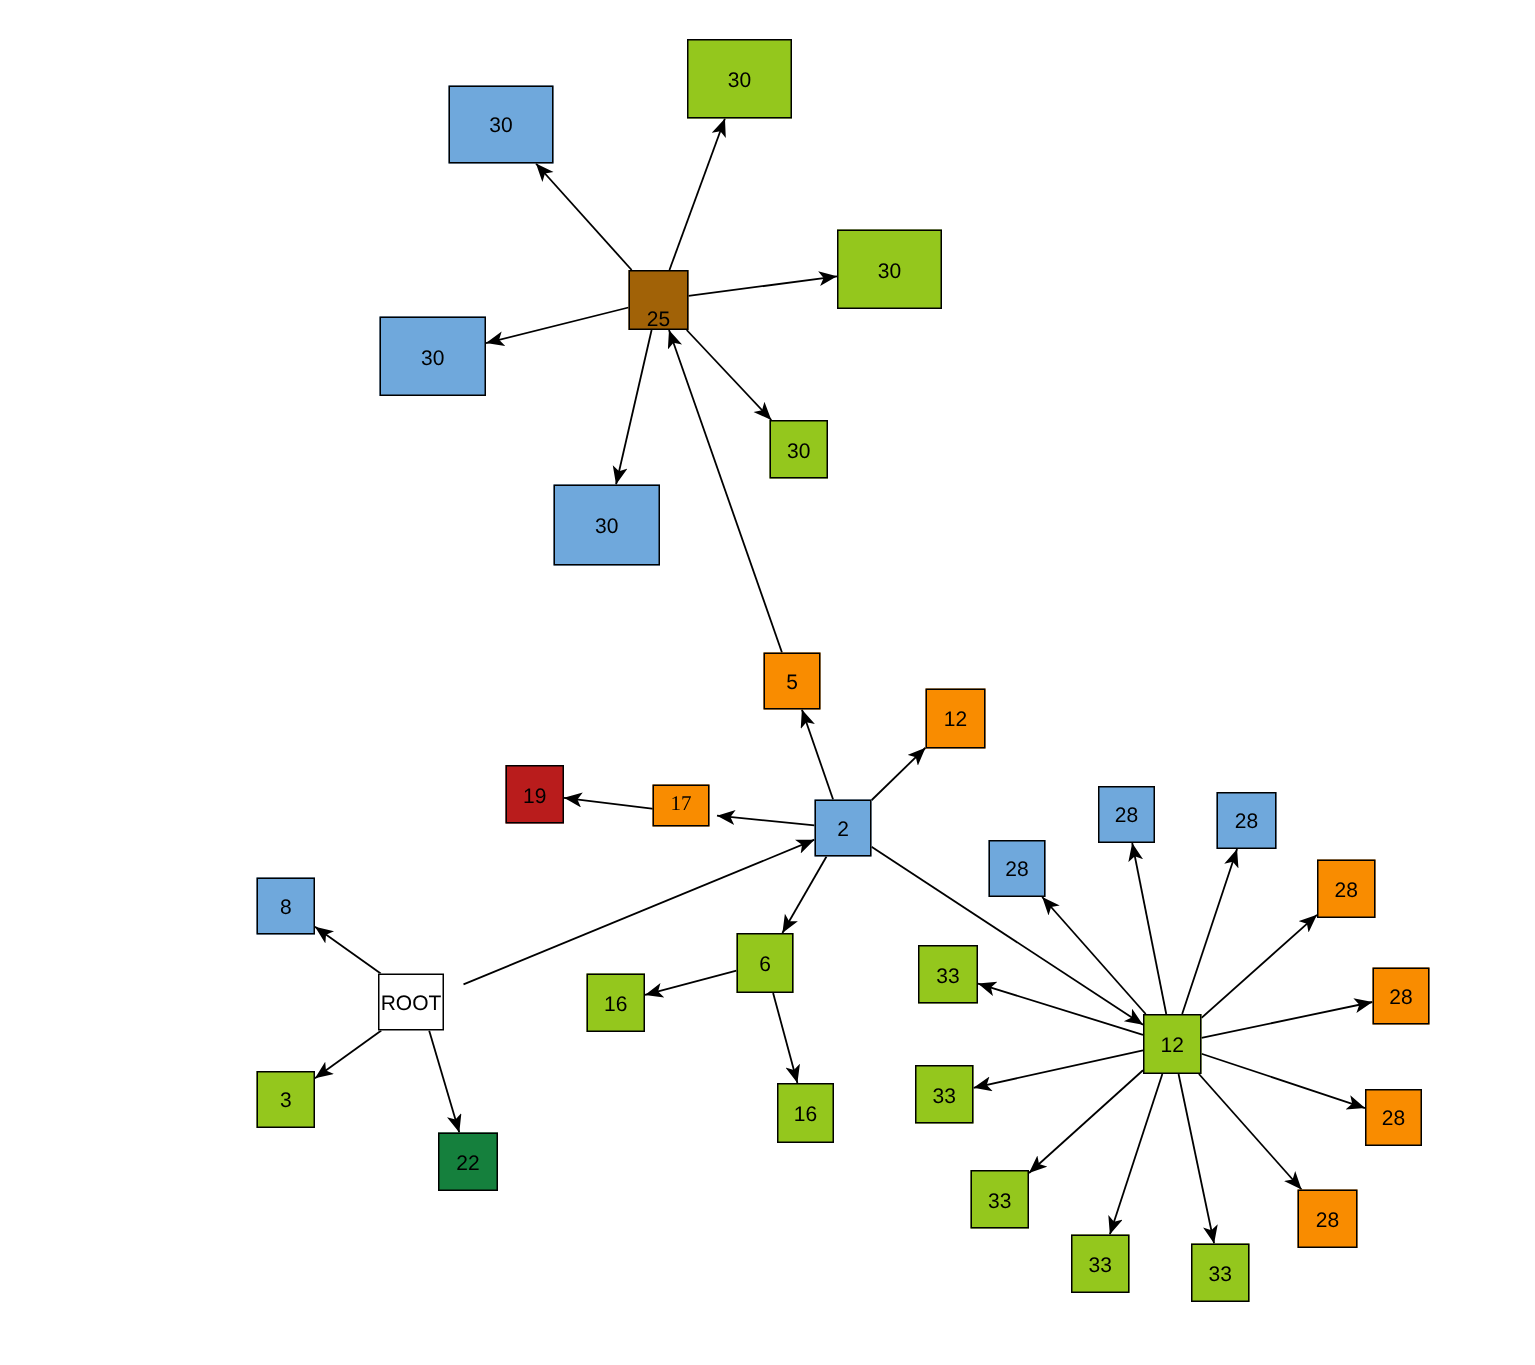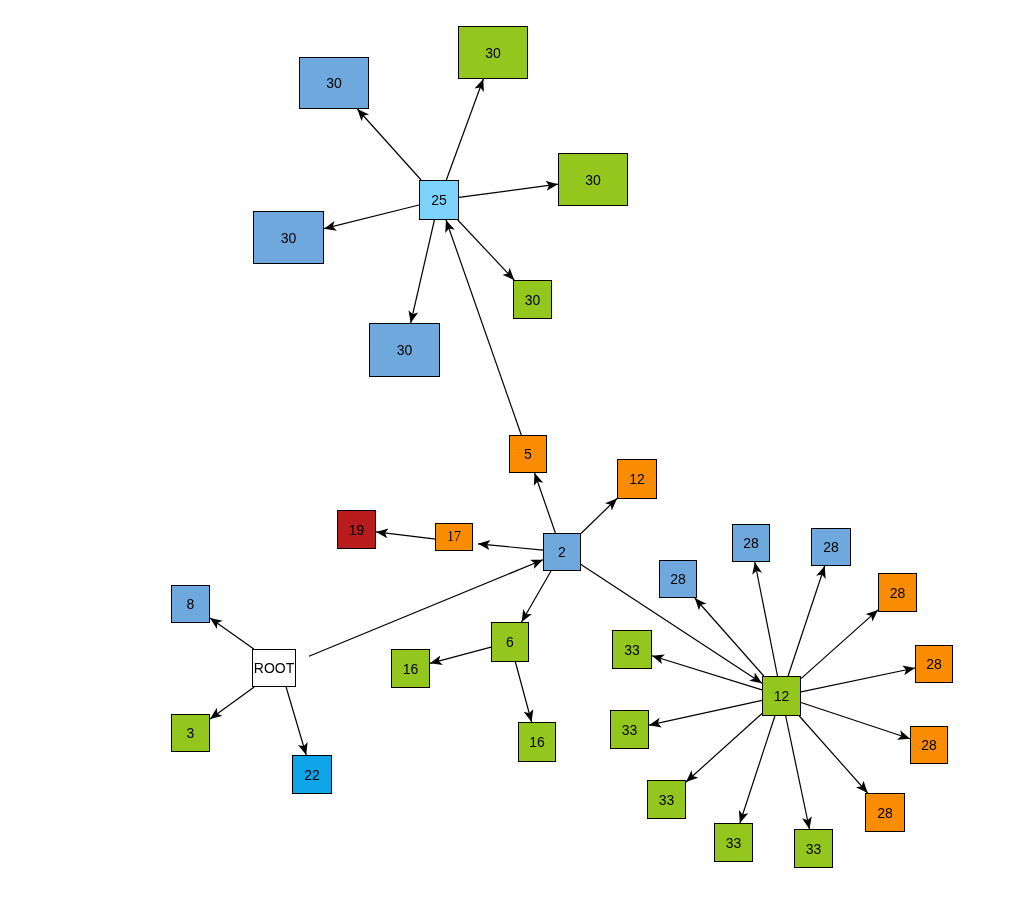--- a/index.html
+++ b/index.html
@@ -90,21 +90,21 @@
     </div>
     <div class="graph-node" style="left: 253px; top: 211px; width: 71px; height: 53px; background: rgb(111, 168, 220); border-color: rgb(0, 0, 0);">
       <span class="node-label" style="color: rgb(0, 0, 0);">30</span>
     </div>
     <div class="graph-node" style="left: 513px; top: 280px; width: 39px; height: 39px; background: rgb(148, 199, 29); border-color: rgb(0, 0, 0);">
       <span class="node-label" style="color: rgb(0, 0, 0);">30</span>
     </div>
     <div class="graph-node" style="left: 369px; top: 323px; width: 71px; height: 54px; background: rgb(111, 168, 220); border-color: rgb(0, 0, 0);">
       <span class="node-label" style="color: rgb(0, 0, 0);">30</span>
     </div>
-    <div class="graph-node" style="left: 419px; top: 180px; width: 40px; height: 40px; background: #7dd3fc; border-color: rgb(0, 0, 0);">
+    <div class="graph-node" style="left: 419px; top: 180px; width: 40px; height: 40px; background: #a16207; border-color: rgb(0, 0, 0); align-items: flex-end;">
       <span class="node-label" style="color: rgb(0, 0, 0);">25</span>
     </div>
     <div class="graph-node" style="left: 509px; top: 435px; width: 38px; height: 38px; background: rgb(249, 140, 0); border-color: rgb(0, 0, 0);">
       <span class="node-label" style="color: rgb(0, 0, 0);">5</span>
     </div>
     <div class="graph-node" style="left: 617px; top: 459px; width: 40px; height: 40px; background: rgb(249, 140, 0); border-color: rgb(0, 0, 0);">
       <span class="node-label" style="color: rgb(0, 0, 0);">12</span>
     </div>
     <div class="graph-node" style="left: 337px; top: 510px; width: 39px; height: 39px; background: #b91c1c; border-color: rgb(0, 0, 0);">
       <span class="node-label" style="color: rgb(0, 0, 0);">19</span>
@@ -126,21 +126,21 @@
     </div>
     <div class="graph-node" style="left: 252px; top: 649px; width: 44px; height: 38px; background: rgb(255, 255, 255); border-color: rgb(0, 0, 0);">
       <span class="node-label" style="color: rgb(0, 0, 0);">ROOT</span>
     </div>
     <div class="graph-node" style="left: 171px; top: 585px; width: 39px; height: 38px; background: rgb(111, 168, 220); border-color: rgb(0, 0, 0);">
       <span class="node-label" style="color: rgb(0, 0, 0);">8</span>
     </div>
     <div class="graph-node" style="left: 171px; top: 714px; width: 39px; height: 38px; background: rgb(148, 199, 29); border-color: rgb(0, 0, 0);">
       <span class="node-label" style="color: rgb(0, 0, 0);">3</span>
     </div>
-    <div class="graph-node" style="left: 292px; top: 755px; width: 40px; height: 39px; background: #0ea5e9; border-color: rgb(0, 0, 0);">
+    <div class="graph-node" style="left: 292px; top: 755px; width: 40px; height: 39px; background: #15803d; border-color: rgb(0, 0, 0);">
       <span class="node-label" style="color: rgb(0, 0, 0);">22</span>
     </div>
     <div class="graph-node" style="left: 762px; top: 676px; width: 39px; height: 40px; background: rgb(148, 199, 29); border-color: rgb(0, 0, 0);">
       <span class="node-label" style="color: rgb(0, 0, 0);">12</span>
     </div>
     <div class="graph-node" style="left: 659px; top: 560px; width: 38px; height: 38px; background: rgb(111, 168, 220); border-color: rgb(0, 0, 0);">
       <span class="node-label" style="color: rgb(0, 0, 0);">28</span>
     </div>
     <div class="graph-node" style="left: 732px; top: 524px; width: 38px; height: 38px; background: rgb(111, 168, 220); border-color: rgb(0, 0, 0);">
       <span class="node-label" style="color: rgb(0, 0, 0);">28</span>

